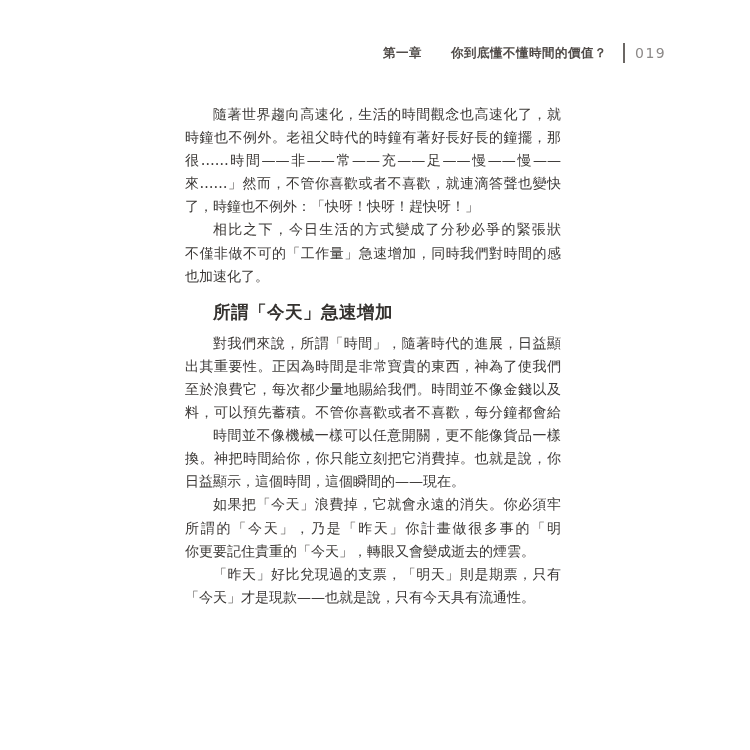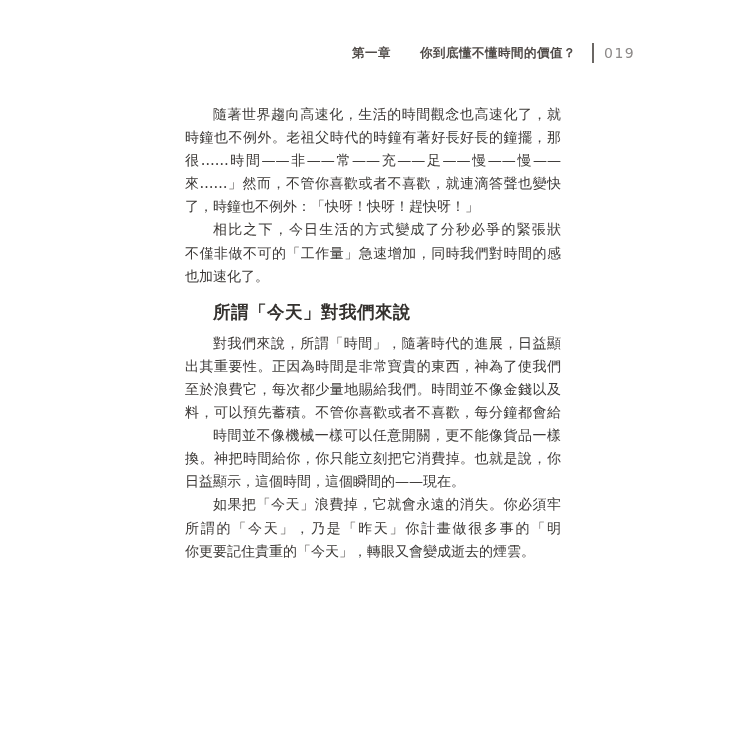--- a/index.html
+++ b/index.html
@@ -12,21 +12,21 @@
     width: 750px;
     height: 750px;
     background: #ffffff;
     overflow: hidden;
     font-family: "DejaVu Serif", "Liberation Serif", serif;
   }
   
   .running-head {
     position: absolute;
     top: 43px;
-    left: 352px;
+    left: 383px;
     display: flex;
     align-items: center;
     white-space: nowrap;
     font-family: "DejaVu Sans", "Liberation Sans", sans-serif;
     font-weight: 700;
     font-size: 12.5px;
     color: #504b48;
   }
   .running-head .chapter { letter-spacing: 0.5px; }
   .running-head .title  { margin-left: 29px; letter-spacing: 0.5px; }
@@ -93,32 +93,36 @@
         <div class="line">時鐘也不例外。老祖父時代的時鐘有著好長好長的鐘擺，那種</div>
         <div class="line">很……時間——非——常——充——足——慢——慢——</div>
         <div class="line">來……」然而，不管你喜歡或者不喜歡，就連滴答聲也變快</div>
         <div class="line end">了，時鐘也不例外：「快呀！快呀！趕快呀！」</div>
       </div>
       <div class="paragraph">
         <div class="line first">相比之下，今日生活的方式變成了分秒必爭的緊張狀態。</div>
         <div class="line">不僅非做不可的「工作量」急速增加，同時我們對時間的感覺</div>
         <div class="line end">也加速化了。</div>
       </div>
-      <h2 class="section-heading">所謂「今天」對我們來說</h2>
+      <h2 class="section-heading">所謂「今天」急速增加</h2>
       <div class="paragraph">
         <div class="line first">對我們來說，所謂「時間」，隨著時代的進展，日益顯示</div>
         <div class="line">出其重要性。正因為時間是非常寶貴的東西，神為了使我們不</div>
         <div class="line">至於浪費它，每次都少量地賜給我們。時間並不像金錢以及原</div>
         <div class="line">料，可以預先蓄積。不管你喜歡或者不喜歡，每分鐘都會給你</div>
       </div>
       <div class="paragraph">
         <div class="line first">時間並不像機械一樣可以任意開關，更不能像貨品一樣更</div>
         <div class="line">換。神把時間給你，你只能立刻把它消費掉。也就是說，你只</div>
         <div class="line end">日益顯示，這個時間，這個瞬間的——現在。</div>
       </div>
       <div class="paragraph">
         <div class="line first">如果把「今天」浪費掉，它就會永遠的消失。你必須牢記</div>
         <div class="line">所謂的「今天」，乃是「昨天」你計畫做很多事的「明天」。</div>
         <div class="line end">你更要記住貴重的「今天」，轉眼又會變成逝去的煙雲。</div>
       </div>
+      <div class="paragraph">
+        <div class="line first">「昨天」好比兌現過的支票，「明天」則是期票，只有</div>
+        <div class="line end">「今天」才是現款——也就是說，只有今天具有流通性。</div>
+      </div>
     </main>
 
 </div>
 
 </body></html>

